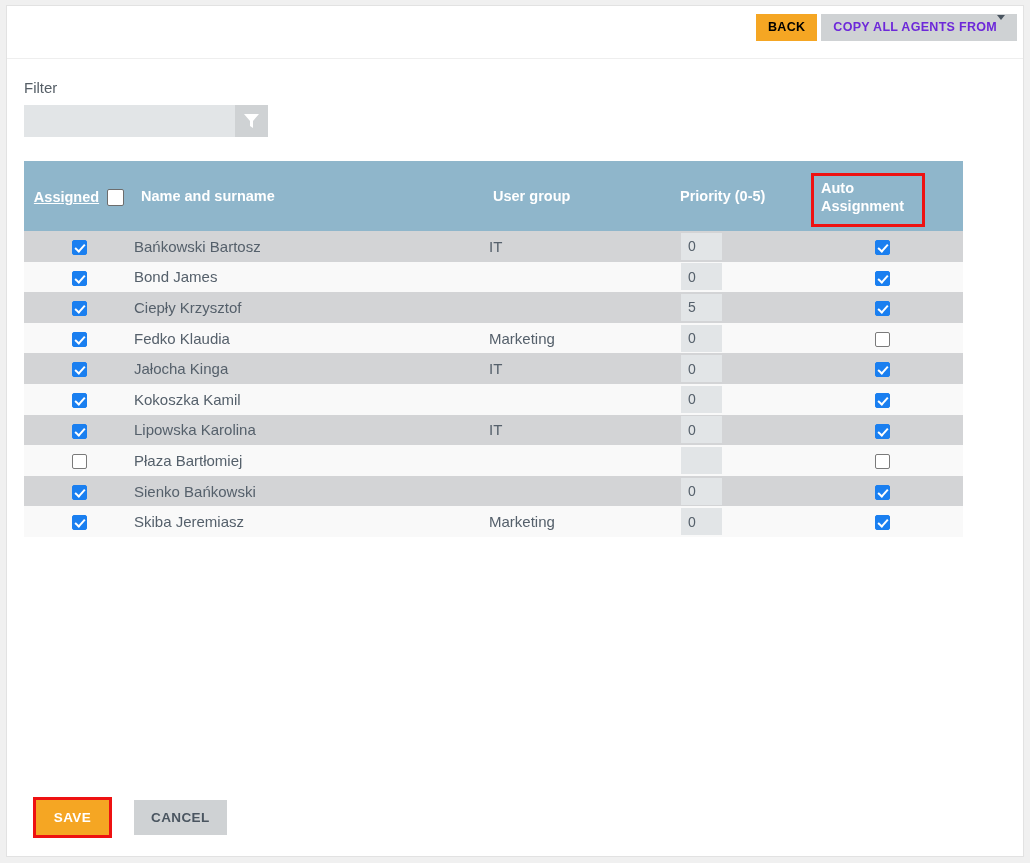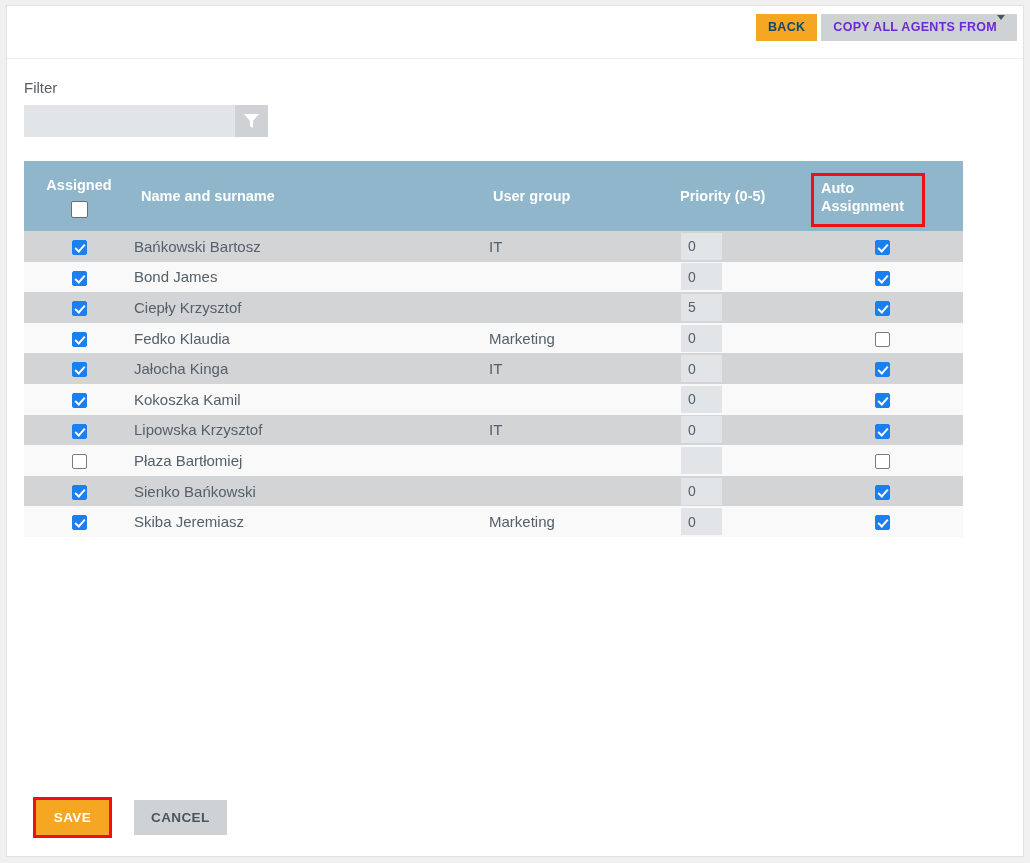--- a/index.html
+++ b/index.html
@@ -54,21 +54,21 @@
     font-weight: bold;
     letter-spacing: 0.3px;
     cursor: pointer;
     padding: 0 12px;
     height: 27px;
     line-height: 27px;
     white-space: nowrap;
   }
   .btn-orange {
     background: #f5a623;
-    color: #0c4a6e;
+    color: #000000;
   }
   .btn-grey {
     background: #cfd2d4;
     color: #6d28d9;
     display: inline-flex;
     align-items: flex-start;
     gap: 0;
   }
   .caret {
     display: inline-block;
@@ -142,25 +142,26 @@
     position: relative;
   }
   th.col-assigned { width: 110px; text-align: center; }
   th.col-name     { width: 355px; }
   th.col-group    { width: 190px; }
   th.col-priority { width: 122px; }
   th.col-auto     { width: 162px; }
 
   .th-assigned-inner {
     display: flex;
-    flex-direction: column;
+    flex-direction: row;
     align-items: center;
     justify-content: center;
     gap: 8px;
     padding-top: 2px;
+    text-decoration: underline;
   }
   .th-auto-inner {
     position: absolute;
     left: 10px;
     top: 12px;
     width: 114px;
     height: 54px;
     border: 3px solid #ee1111;
     box-sizing: border-box;
     padding: 4px 0 0 7px;
@@ -376,21 +377,21 @@
             <td class="cell-assigned"><span class="cb on"></span></td>
             <td class="cell-name">Kokoszka Kamil</td>
             <td class="cell-group"></td>
             <td class="cell-priority">
               <input type="text" class="prio-input" value="0" style="">
             </td>
             <td class="cell-auto"><span class="cb on"></span></td>
           </tr>
           <tr class="odd">
             <td class="cell-assigned"><span class="cb on"></span></td>
-            <td class="cell-name">Lipowska Krzysztof</td>
+            <td class="cell-name">Lipowska Karolina</td>
             <td class="cell-group">IT</td>
             <td class="cell-priority">
               <input type="text" class="prio-input" value="0" style="">
             </td>
             <td class="cell-auto"><span class="cb on"></span></td>
           </tr>
           <tr class="even">
             <td class="cell-assigned"><span class="cb off"></span></td>
             <td class="cell-name">Płaza Bartłomiej</td>
             <td class="cell-group"></td>

